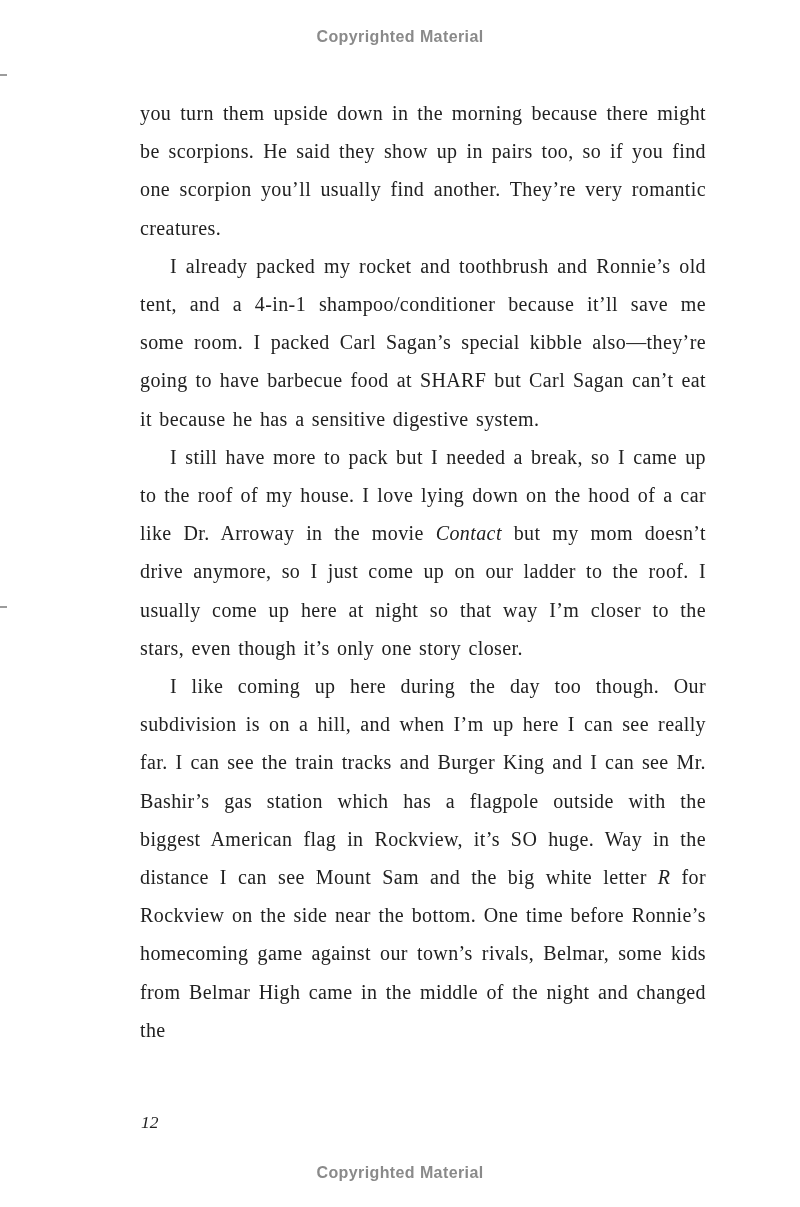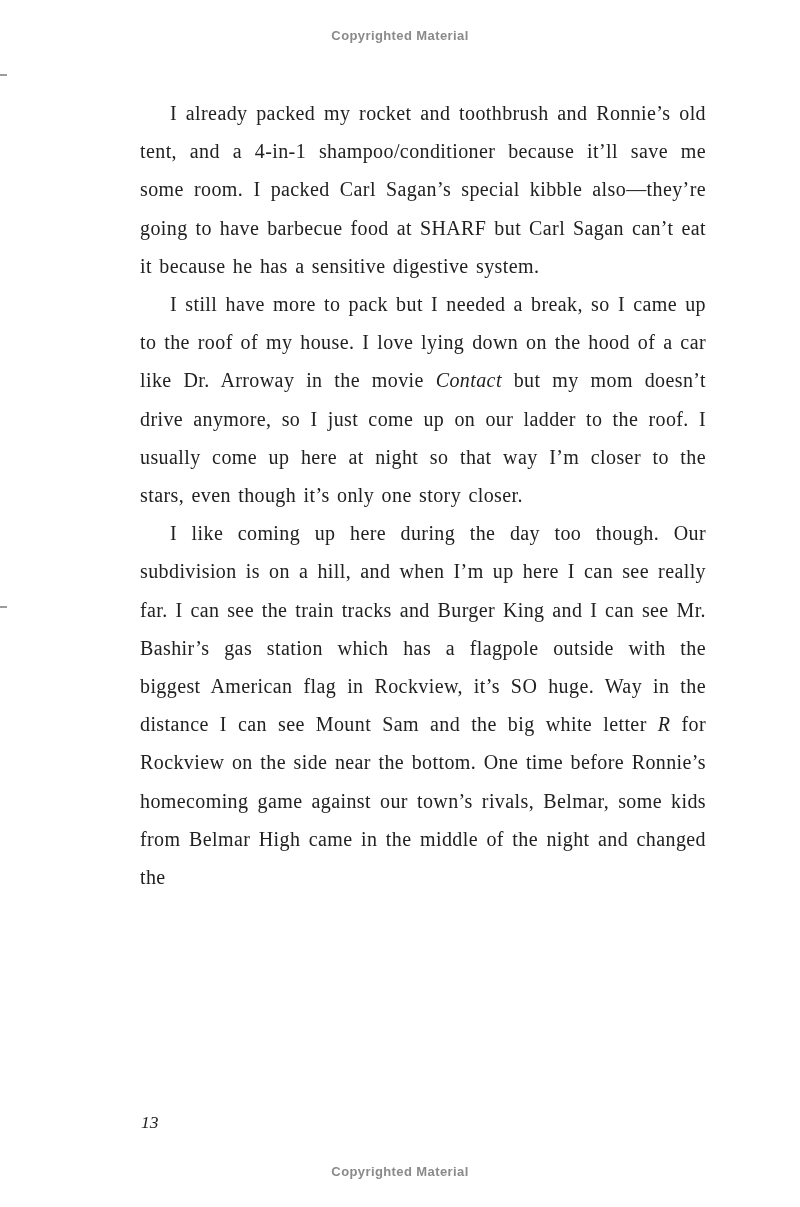--- a/index.html
+++ b/index.html
@@ -12,21 +12,21 @@
     overflow: hidden;
     font-family: "Liberation Serif", serif;
   }
   .notice {
     position: absolute;
     left: 0;
     width: 100%;
     text-align: center;
     font-family: "Liberation Sans", sans-serif;
     font-weight: 700;
-    font-size: 13px;
+    font-size: 16px;
     letter-spacing: 0.4px;
     color: #8a8a8a;
   }
   .notice-top { top: 28px; }
   .notice-bottom { top: 1164px; }
   .crop-mark {
     position: absolute;
     left: 0;
     width: 7px;
     height: 2px;
@@ -61,20 +61,21 @@
 </style>
 </head>
 <body>
 
 <div class="notice notice-top">Copyrighted Material</div>
 
 <div class="crop-mark crop-mark-1"></div>
 <div class="crop-mark crop-mark-2"></div>
 
 <div class="body-text">
+    <p class="para"><span>you turn them upside down in the morning because there might be scorpions. He said they show up in pairs too, so if you find one scorpion you’ll usually find another. They’re very romantic creatures.</span></p>
     <p class="para indent"><span>I already packed my rocket and toothbrush and Ronnie’s old tent, and a 4-in-1 shampoo/conditioner because it’ll save me some room. I packed Carl Sagan’s special kibble also—they’re going to have barbecue food at SHARF but Carl Sagan can’t eat it because he has a sensitive digestive system.</span></p>
     <p class="para indent"><span>I still have more to pack but I needed a break, so I came up to the roof of my house. I love lying down on the hood of a car like Dr. Arroway in the movie </span><i>Contact</i><span> but my mom doesn’t drive anymore, so I just come up on our ladder to the roof. I usually come up here at night so that way I’m closer to the stars, even though it’s only one story closer.</span></p>
     <p class="para indent"><span>I like coming up here during the day too though. Our subdivision is on a hill, and when I’m up here I can see really far. I can see the train tracks and Burger King and I can see Mr. Bashir’s gas station which has a flagpole outside with the biggest American flag in Rockview, it’s SO huge. Way in the distance I can see Mount Sam and the big white letter </span><i>R</i><span> for Rockview on the side near the bottom. One time before Ronnie’s homecoming game against our town’s rivals, Belmar, some kids from Belmar High came in the middle of the night and changed the</span></p>
   </div>
 
-<div class="page-number">13</div>
+<div class="page-number">12</div>
 
 <div class="notice notice-bottom">Copyrighted Material</div>
 
 </body></html>

